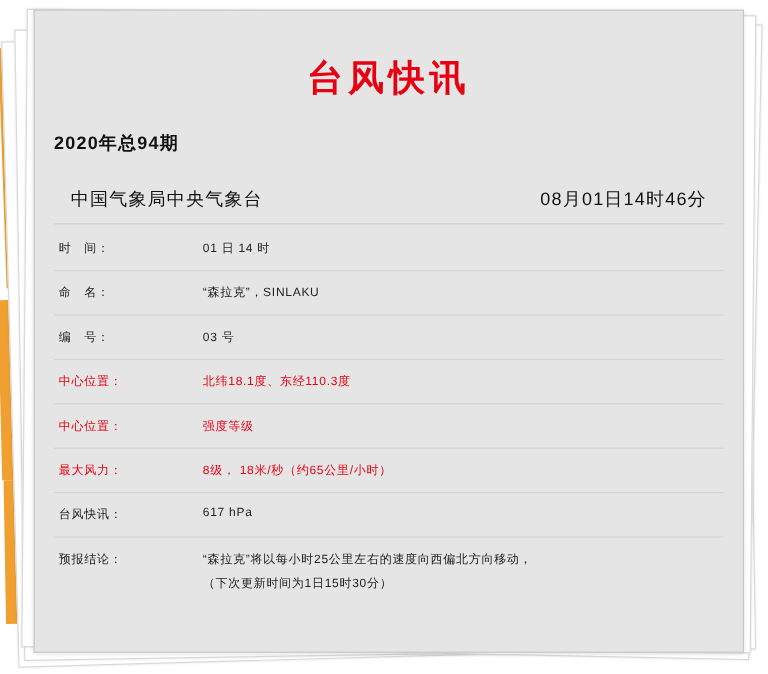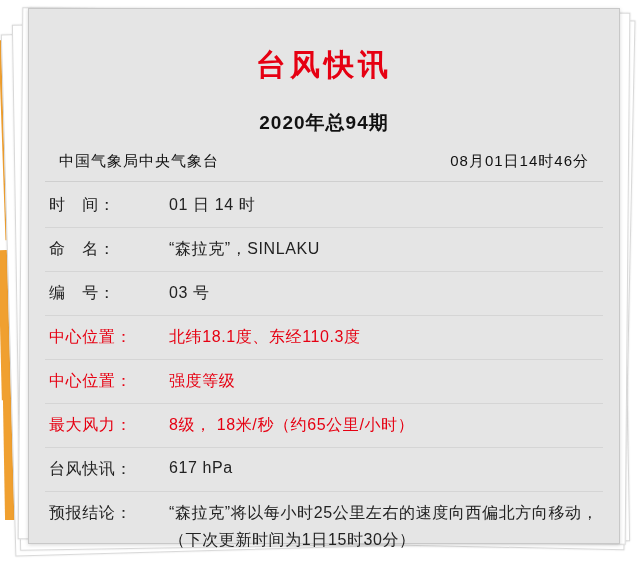--- a/index.html
+++ b/index.html
@@ -57,52 +57,51 @@
 
   .title {
     text-align: center;
     color: #e60012;
     font-size: 30px;
     font-weight: bold;
     letter-spacing: 4px;
     margin-top: 36px;
   }
   .issue {
-    text-align: center;
     color: #111111;
-    font-size: 19px;
+    font-size: 15px;
     font-weight: bold;
     margin-top: 24px;
     letter-spacing: 1px;
   }
 
   .org-row {
     display: flex;
     justify-content: space-between;
     align-items: baseline;
-    margin-top: 16px;
+    margin-top: 28px;
     padding: 0 14px 10px 14px;
     border-bottom: 1px solid #cfcfcf;
   }
   .org-name, .org-time {
     font-size: 15px;
     color: #111111;
     letter-spacing: 1px;
   }
 
   table.fields {
     width: 100%;
     border-collapse: collapse;
     margin-top: 2px;
   }
   table.fields td {
     border-bottom: 1px solid #d5d5d5;
     padding: 11px 4px 11px 4px;
     vertical-align: top;
-    font-size: 16px;
+    font-size: 10px;
     color: #222222;
     letter-spacing: 0.6px;
   }
   td.label {
     width: 112px;
     padding-left: 20px;
     white-space: nowrap;
     color: #222222;
   }
   td.value {

